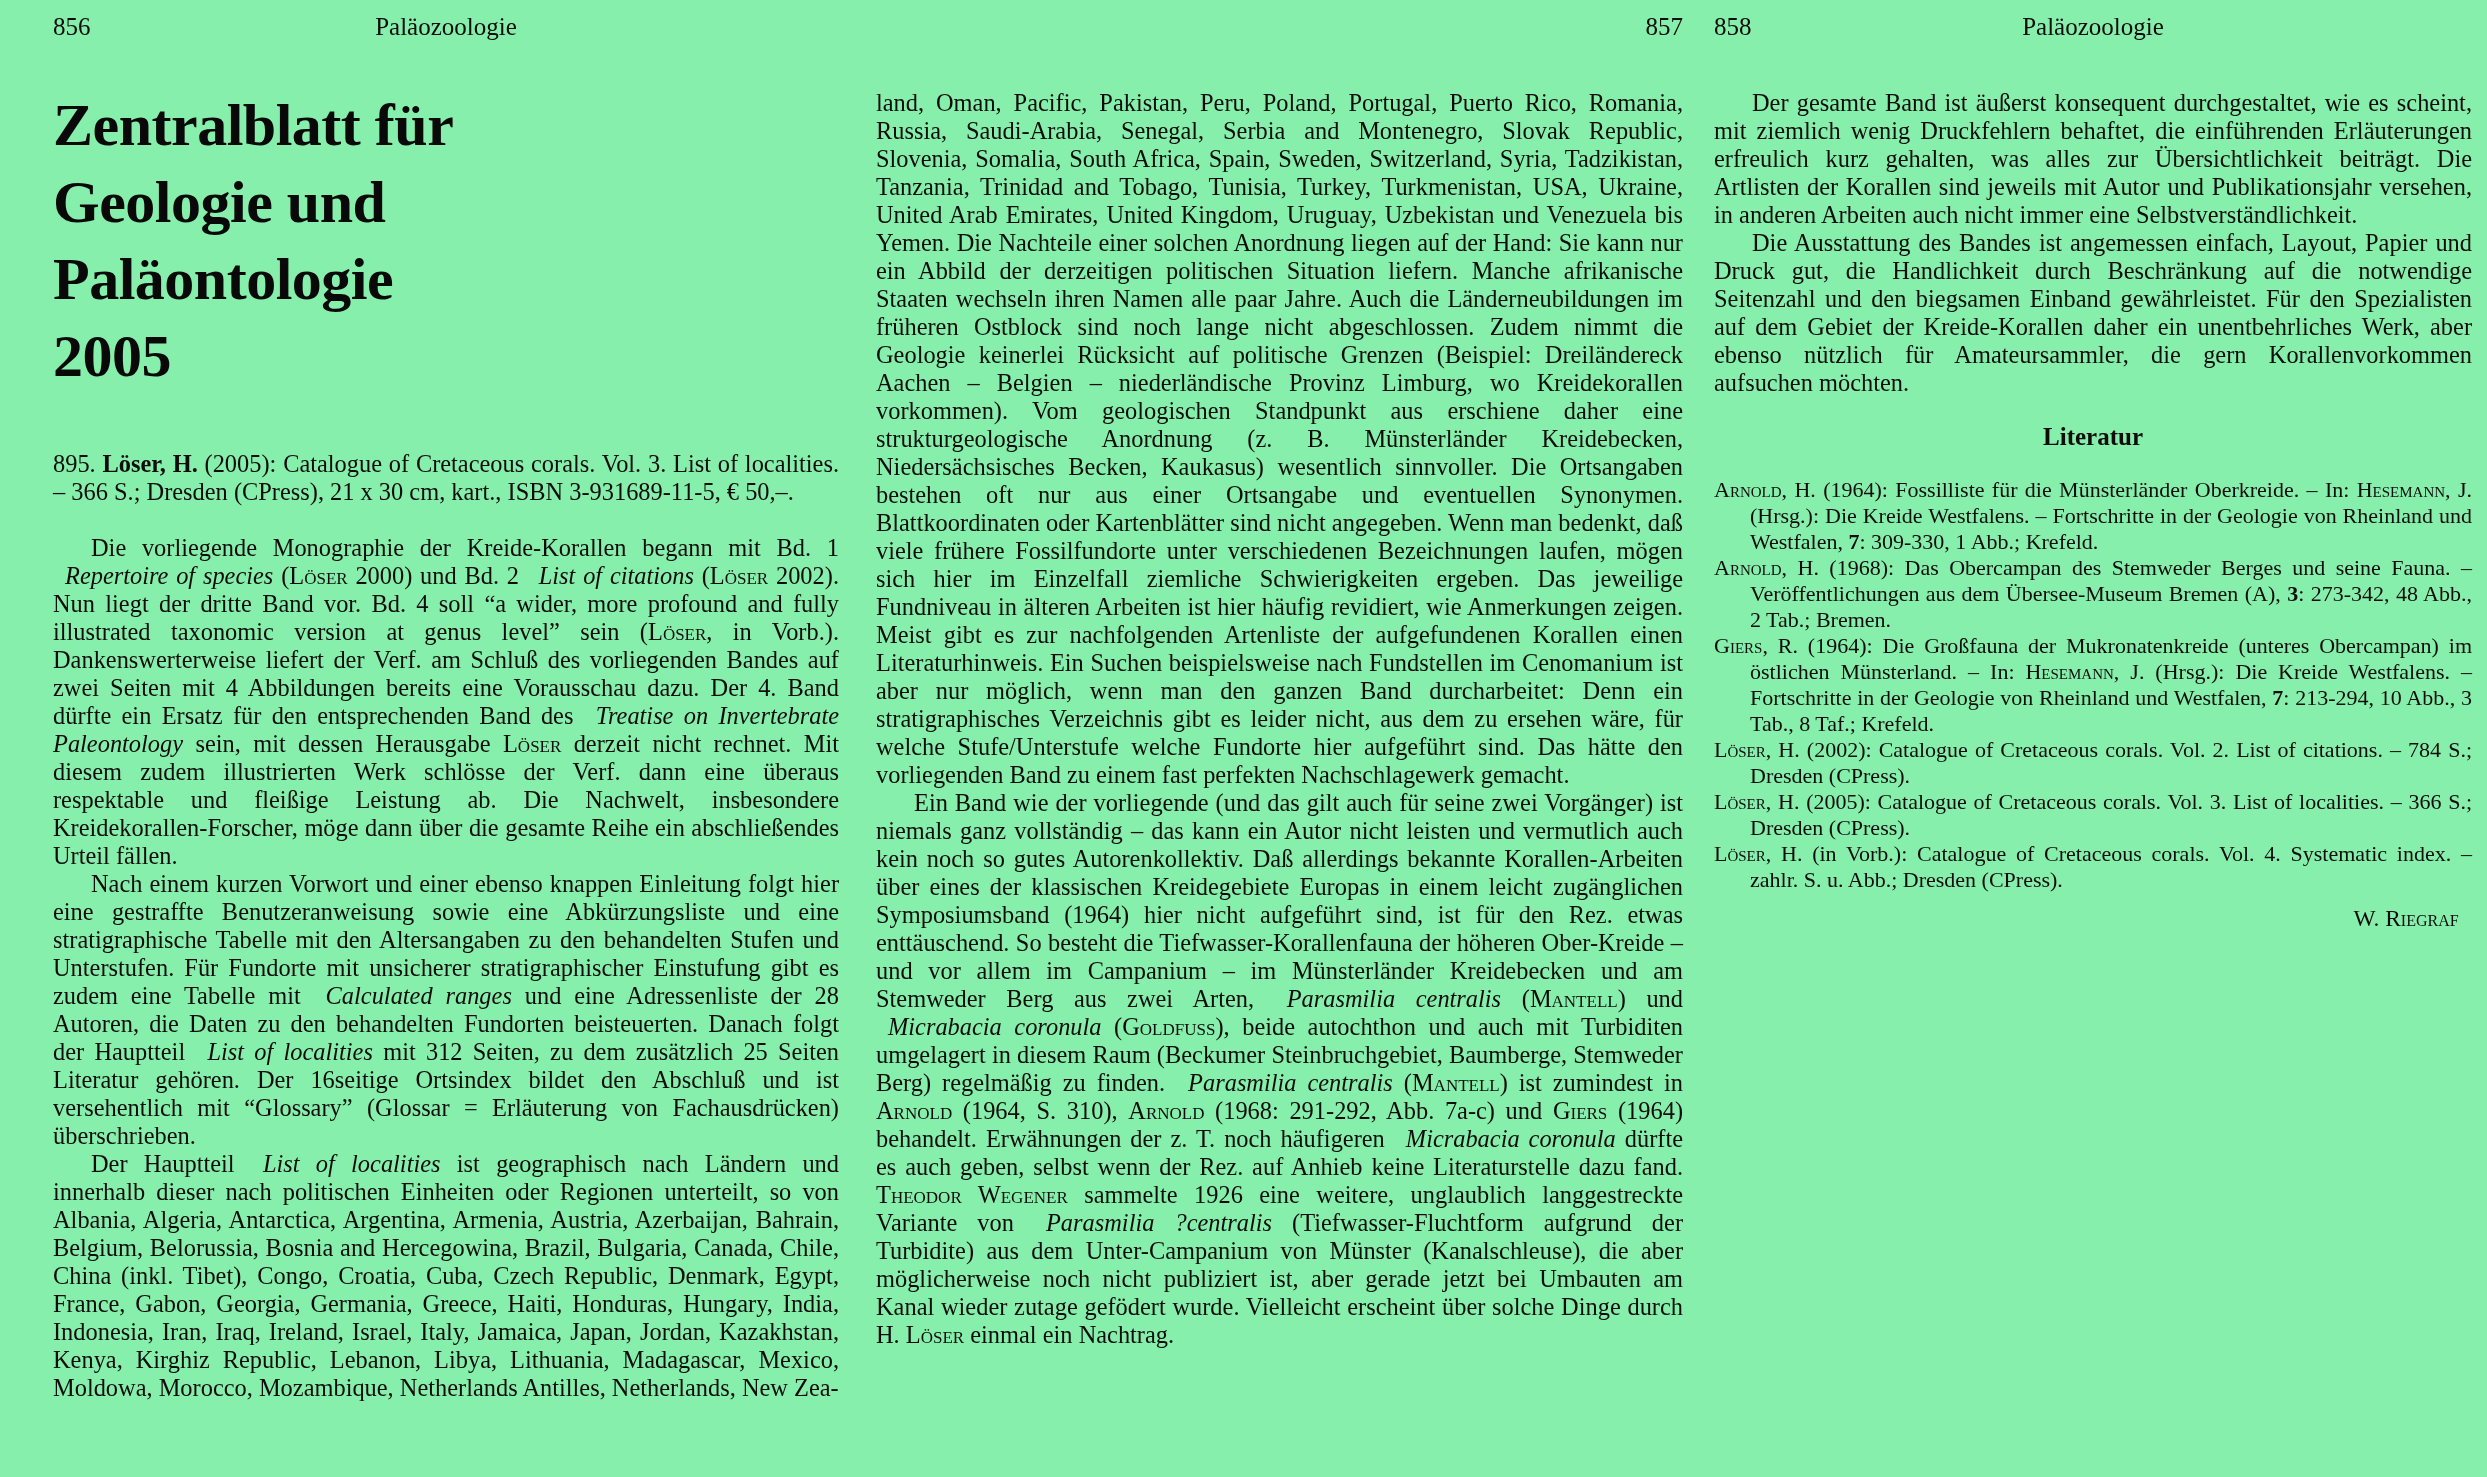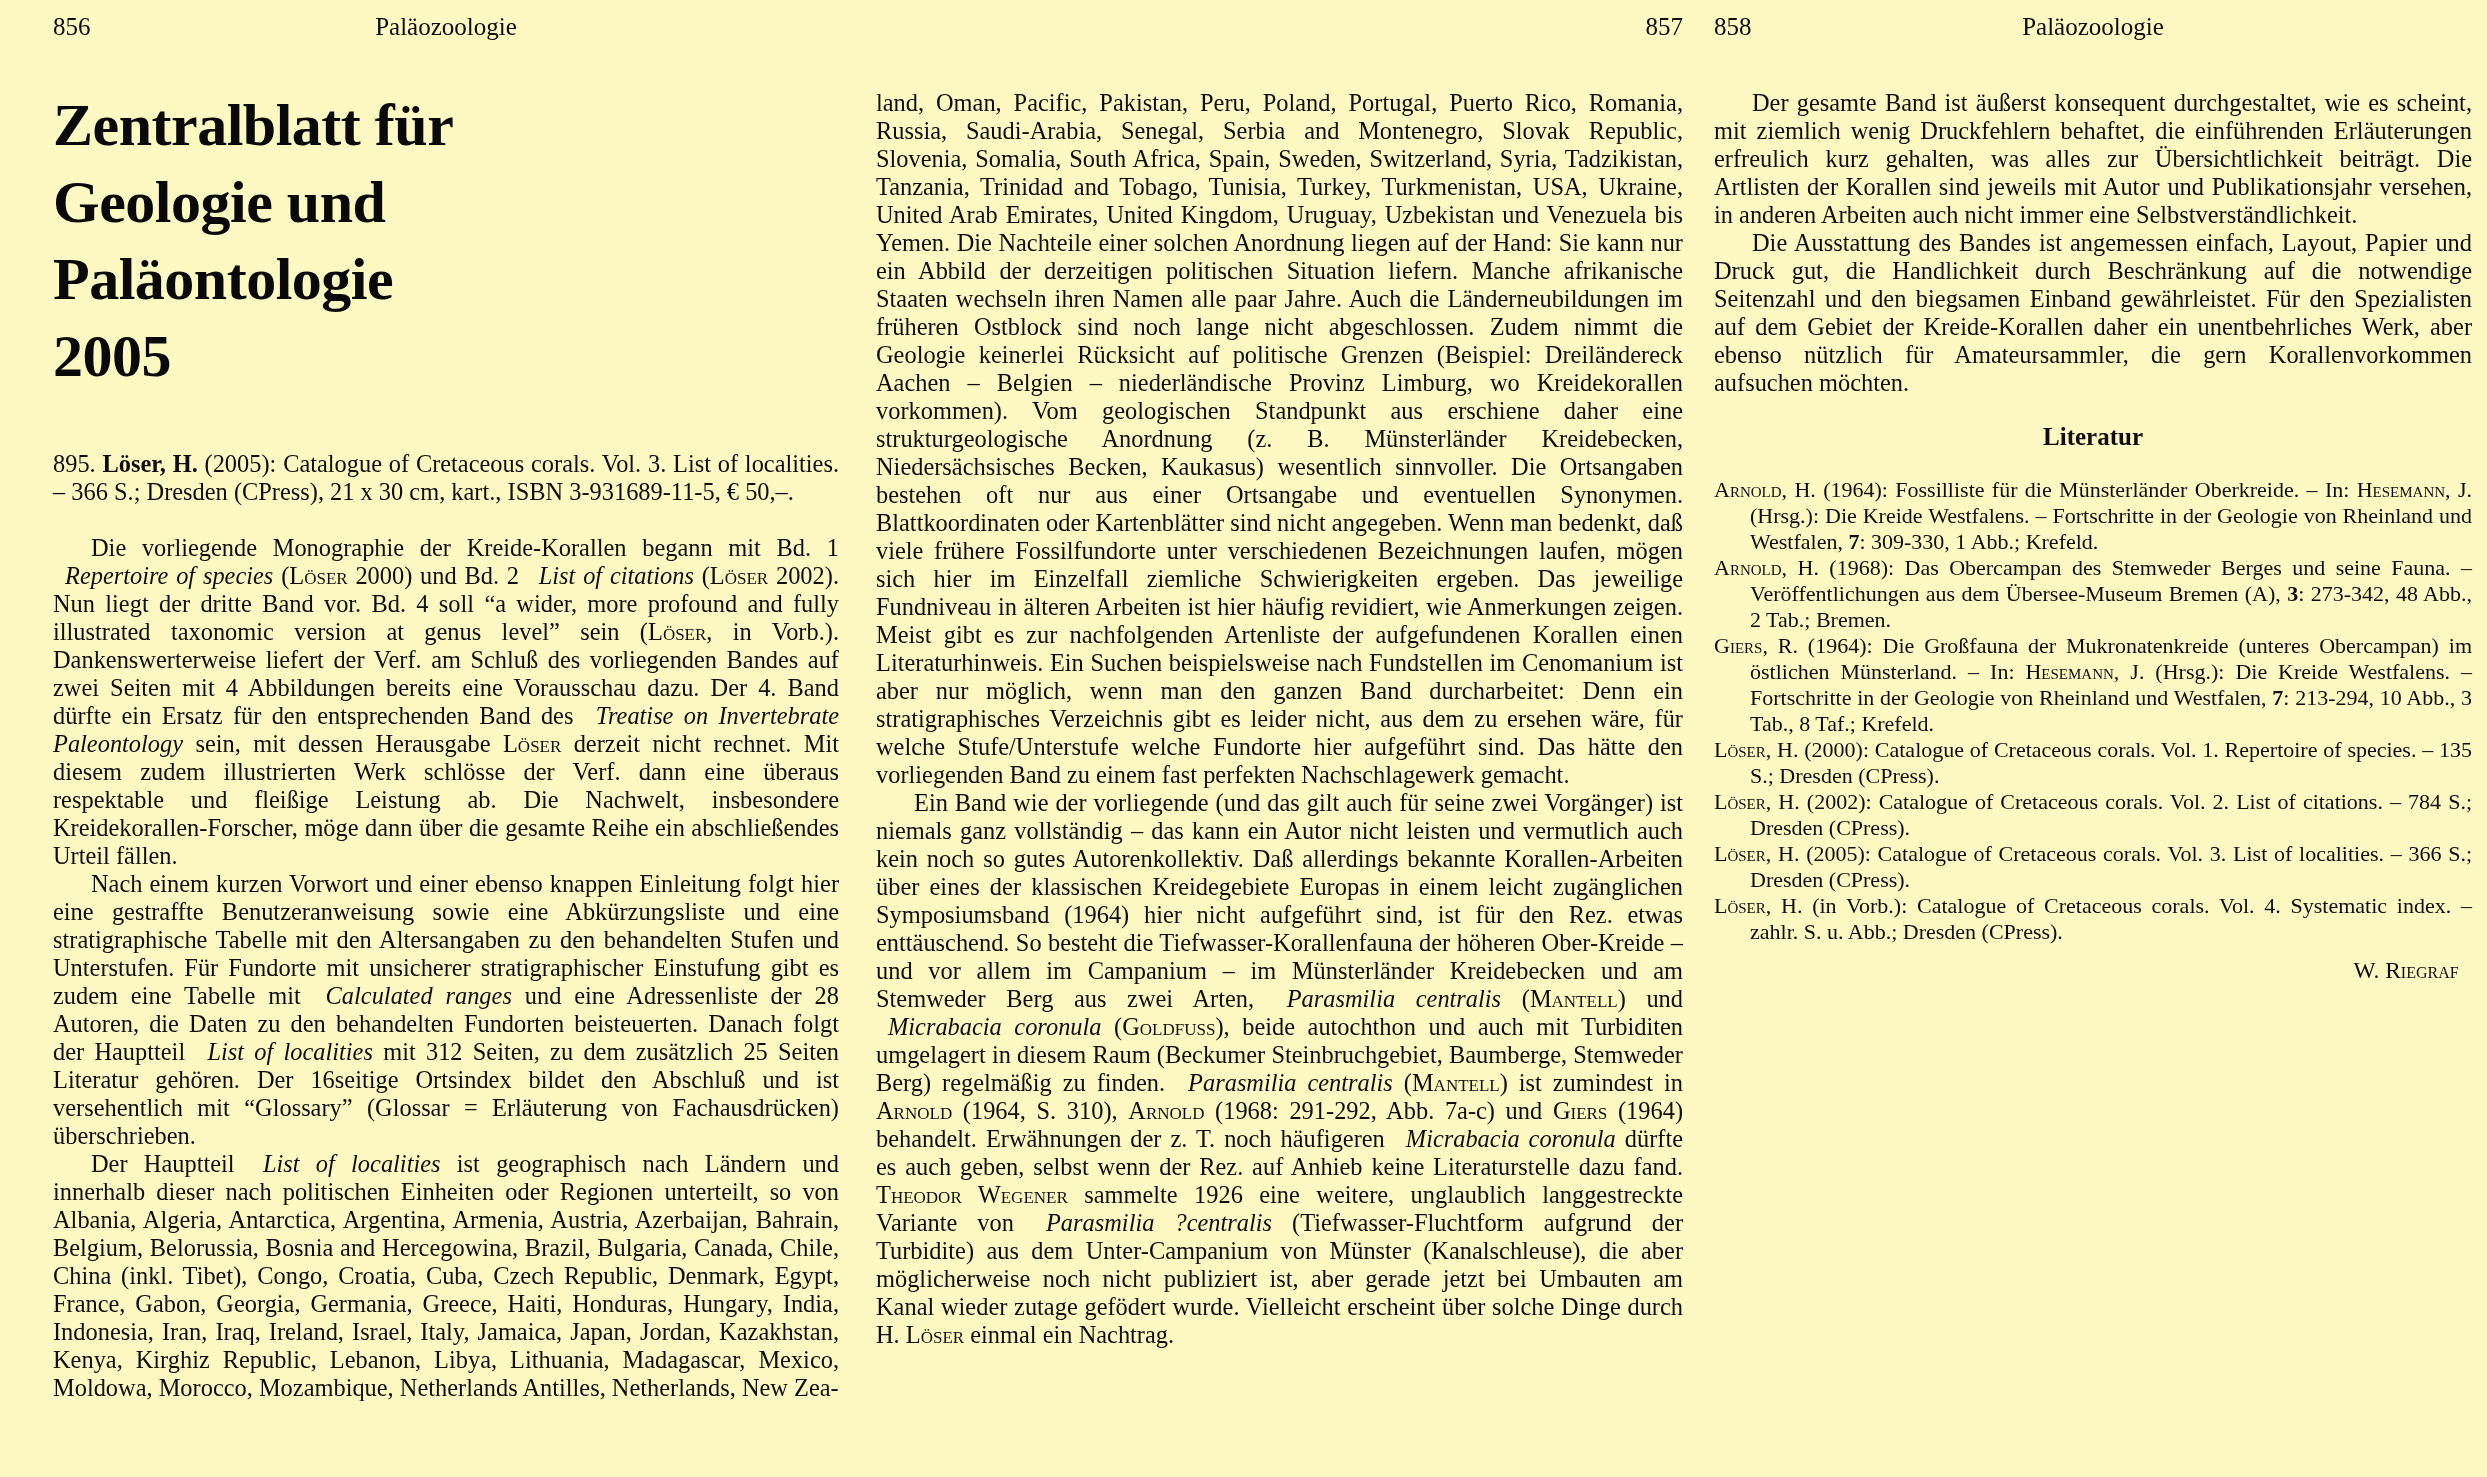--- a/index.html
+++ b/index.html
@@ -4,21 +4,21 @@
 <style>
   html,body { margin:0; padding:0; }
   body {
     width:2487px; height:1477px;
     background:#ffffff;
     font-family:"Liberation Serif","DejaVu Serif",serif;
     color:#0e0d0b;
   }
   .sheet {
     position:relative; width:2487px; height:1477px;
-    background:#fef9c3; overflow:hidden;
+    background:#86efac; overflow:hidden;
   }
   .col { position:absolute; top:13.4px; }
   .col-856 { left:53px;  width:786px; }
   .col-857 { left:876px; width:807px; }
   .col-858 { left:1714px; width:758px; }
 
   .pagehead { position:relative; height:34px; font-size:25px; }
   .pagehead .pn-left  { position:absolute; left:0;  top:0; }
   .pagehead .pn-right { position:absolute; right:0; top:0; }
   .pagehead .rh { position:absolute; left:0; right:0; text-align:center; }
@@ -88,21 +88,20 @@
     </div>
     <div class="page-body body-text">
       <div class="para indent">Der gesamte Band ist äußerst konsequent durchgestaltet, wie es scheint, mit ziemlich wenig Druckfehlern behaftet, die einführenden Erläuterungen erfreulich kurz gehalten, was alles zur Übersichtlichkeit beiträgt. Die Artlisten der Korallen sind jeweils mit Autor und Publikationsjahr versehen, in anderen Arbeiten auch nicht immer eine Selbstverständlichkeit.</div>
       <div class="para indent">Die Ausstattung des Bandes ist angemessen einfach, Layout, Papier und Druck gut, die Handlichkeit durch Beschränkung auf die notwendige Seitenzahl und den biegsamen Einband gewährleistet. Für den Spezialisten auf dem Gebiet der Kreide-Korallen daher ein unentbehrliches Werk, aber ebenso nützlich für Amateursammler, die gern Korallenvorkommen aufsuchen möchten.</div>
     </div>
     <div class="lit-head">Literatur</div>
     <div class="refs">
       <div class="ref"><span class="run-sc">Arnold</span>, H. (1964): Fossilliste für die Münsterländer Oberkreide. – In: <span class="run-sc">Hesemann</span>, J. (Hrsg.): Die Kreide Westfalens. – Fortschritte in der Geologie von Rheinland und Westfalen, <span class="run-b">7</span>: 309-330, 1 Abb.; Krefeld.</div>
       <div class="ref"><span class="run-sc">Arnold</span>, H. (1968): Das Obercampan des Stemweder Berges und seine Fauna. – Veröffentlichungen aus dem Übersee-Museum Bremen (A), <span class="run-b">3</span>: 273-342, 48 Abb., 2 Tab.; Bremen.</div>
       <div class="ref"><span class="run-sc">Giers</span>, R. (1964): Die Großfauna der Mukronatenkreide (unteres Obercampan) im östlichen Münsterland. – In: <span class="run-sc">Hesemann</span>, J. (Hrsg.): Die Kreide Westfalens. – Fortschritte in der Geologie von Rheinland und Westfalen, <span class="run-b">7</span>: 213-294, 10 Abb., 3 Tab., 8 Taf.; Krefeld.</div>
-      <div class="ref"><span class="run-sc">Löser</span>, H. (2000): Catalogue of Cretaceous corals. Vol. 1. Repertoire of species. – 135 S.; Dresden (CPress).</div>
       <div class="ref"><span class="run-sc">Löser</span>, H. (2002): Catalogue of Cretaceous corals. Vol. 2. List of citations. – 784 S.; Dresden (CPress).</div>
       <div class="ref"><span class="run-sc">Löser</span>, H. (2005): Catalogue of Cretaceous corals. Vol. 3. List of localities. – 366 S.; Dresden (CPress).</div>
       <div class="ref"><span class="run-sc">Löser</span>, H. (in Vorb.): Catalogue of Cretaceous corals. Vol. 4. Systematic index. – zahlr. S. u. Abb.; Dresden (CPress).</div>
     </div>
     <div class="sig"><span class="run-sc">W. Riegraf</span></div>
   </div>
 
 </div>
 
 

